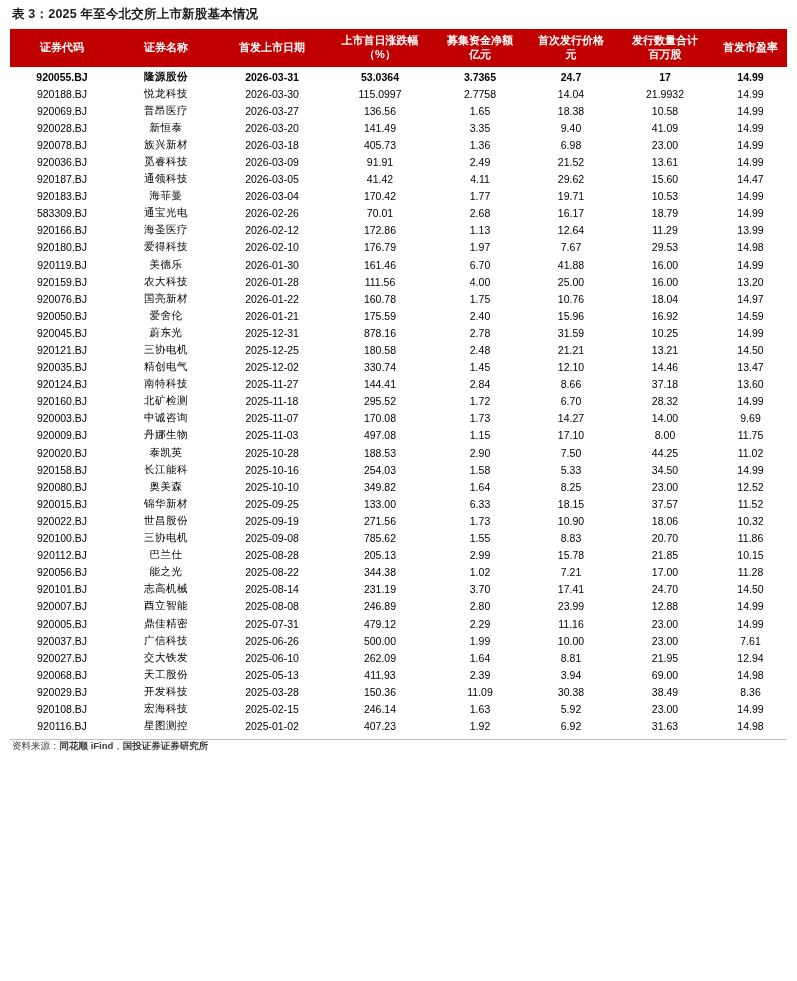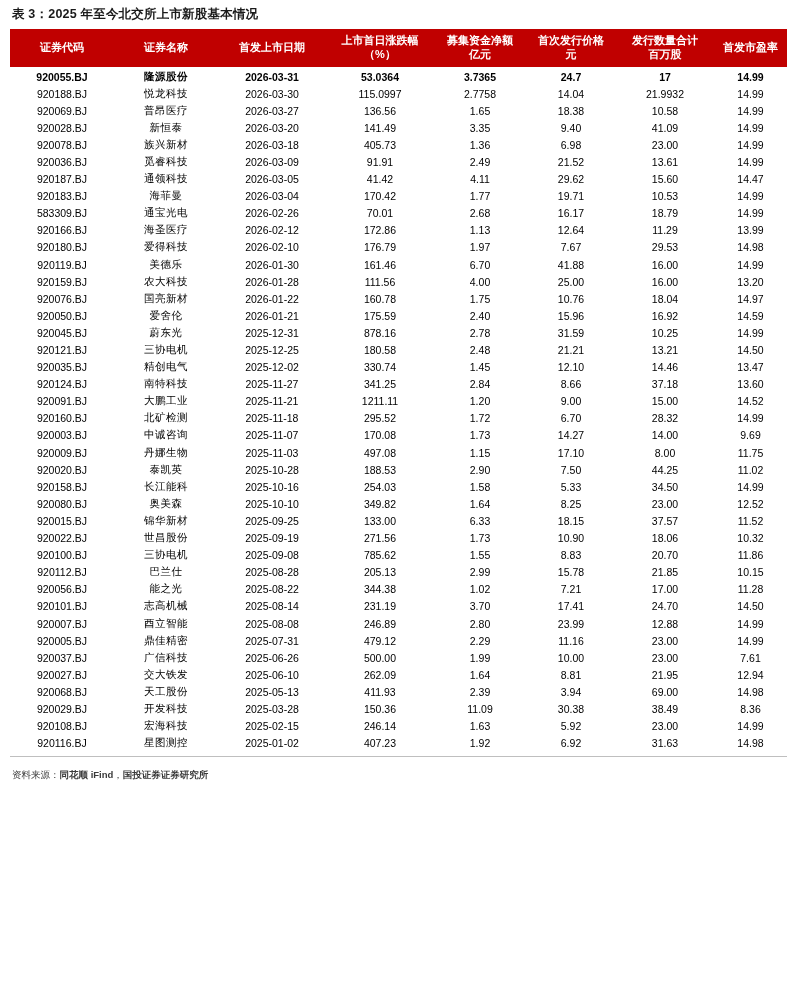--- a/index.html
+++ b/index.html
@@ -66,21 +66,21 @@
     font-weight: bold;
   }
   .bottom-rule {
     border-top: 1px solid #bfbfbf;
     margin-top: 4px;
     width: 777px;
   }
   .source {
     font-size: 9.5px;
     color: #3a3a3a;
-    margin-top: 12px;
+    margin-top: 0;
     margin-left: 2px;
   }
   .source .bold {
     font-weight: bold;
   }
   
   col.c0 { width: 104px; }
   col.c1 { width: 104px; }
   col.c2 { width: 108px; }
   col.c3 { width: 108px; }
@@ -310,35 +310,25 @@
           <td>330.74</td>
           <td>1.45</td>
           <td>12.10</td>
           <td>14.46</td>
           <td>13.47</td>
         </tr>
         <tr>
           <td class="code">920124.BJ</td>
           <td class="name">南特科技</td>
           <td>2025-11-27</td>
-          <td>341.25</td>
+          <td>144.41</td>
           <td>2.84</td>
           <td>8.66</td>
           <td>37.18</td>
           <td>13.60</td>
-        </tr>
-        <tr>
-          <td class="code">920091.BJ</td>
-          <td class="name">大鹏工业</td>
-          <td>2025-11-21</td>
-          <td>1211.11</td>
-          <td>1.20</td>
-          <td>9.00</td>
-          <td>15.00</td>
-          <td>14.52</td>
         </tr>
         <tr>
           <td class="code">920160.BJ</td>
           <td class="name">北矿检测</td>
           <td>2025-11-18</td>
           <td>295.52</td>
           <td>1.72</td>
           <td>6.70</td>
           <td>28.32</td>
           <td>14.99</td>

